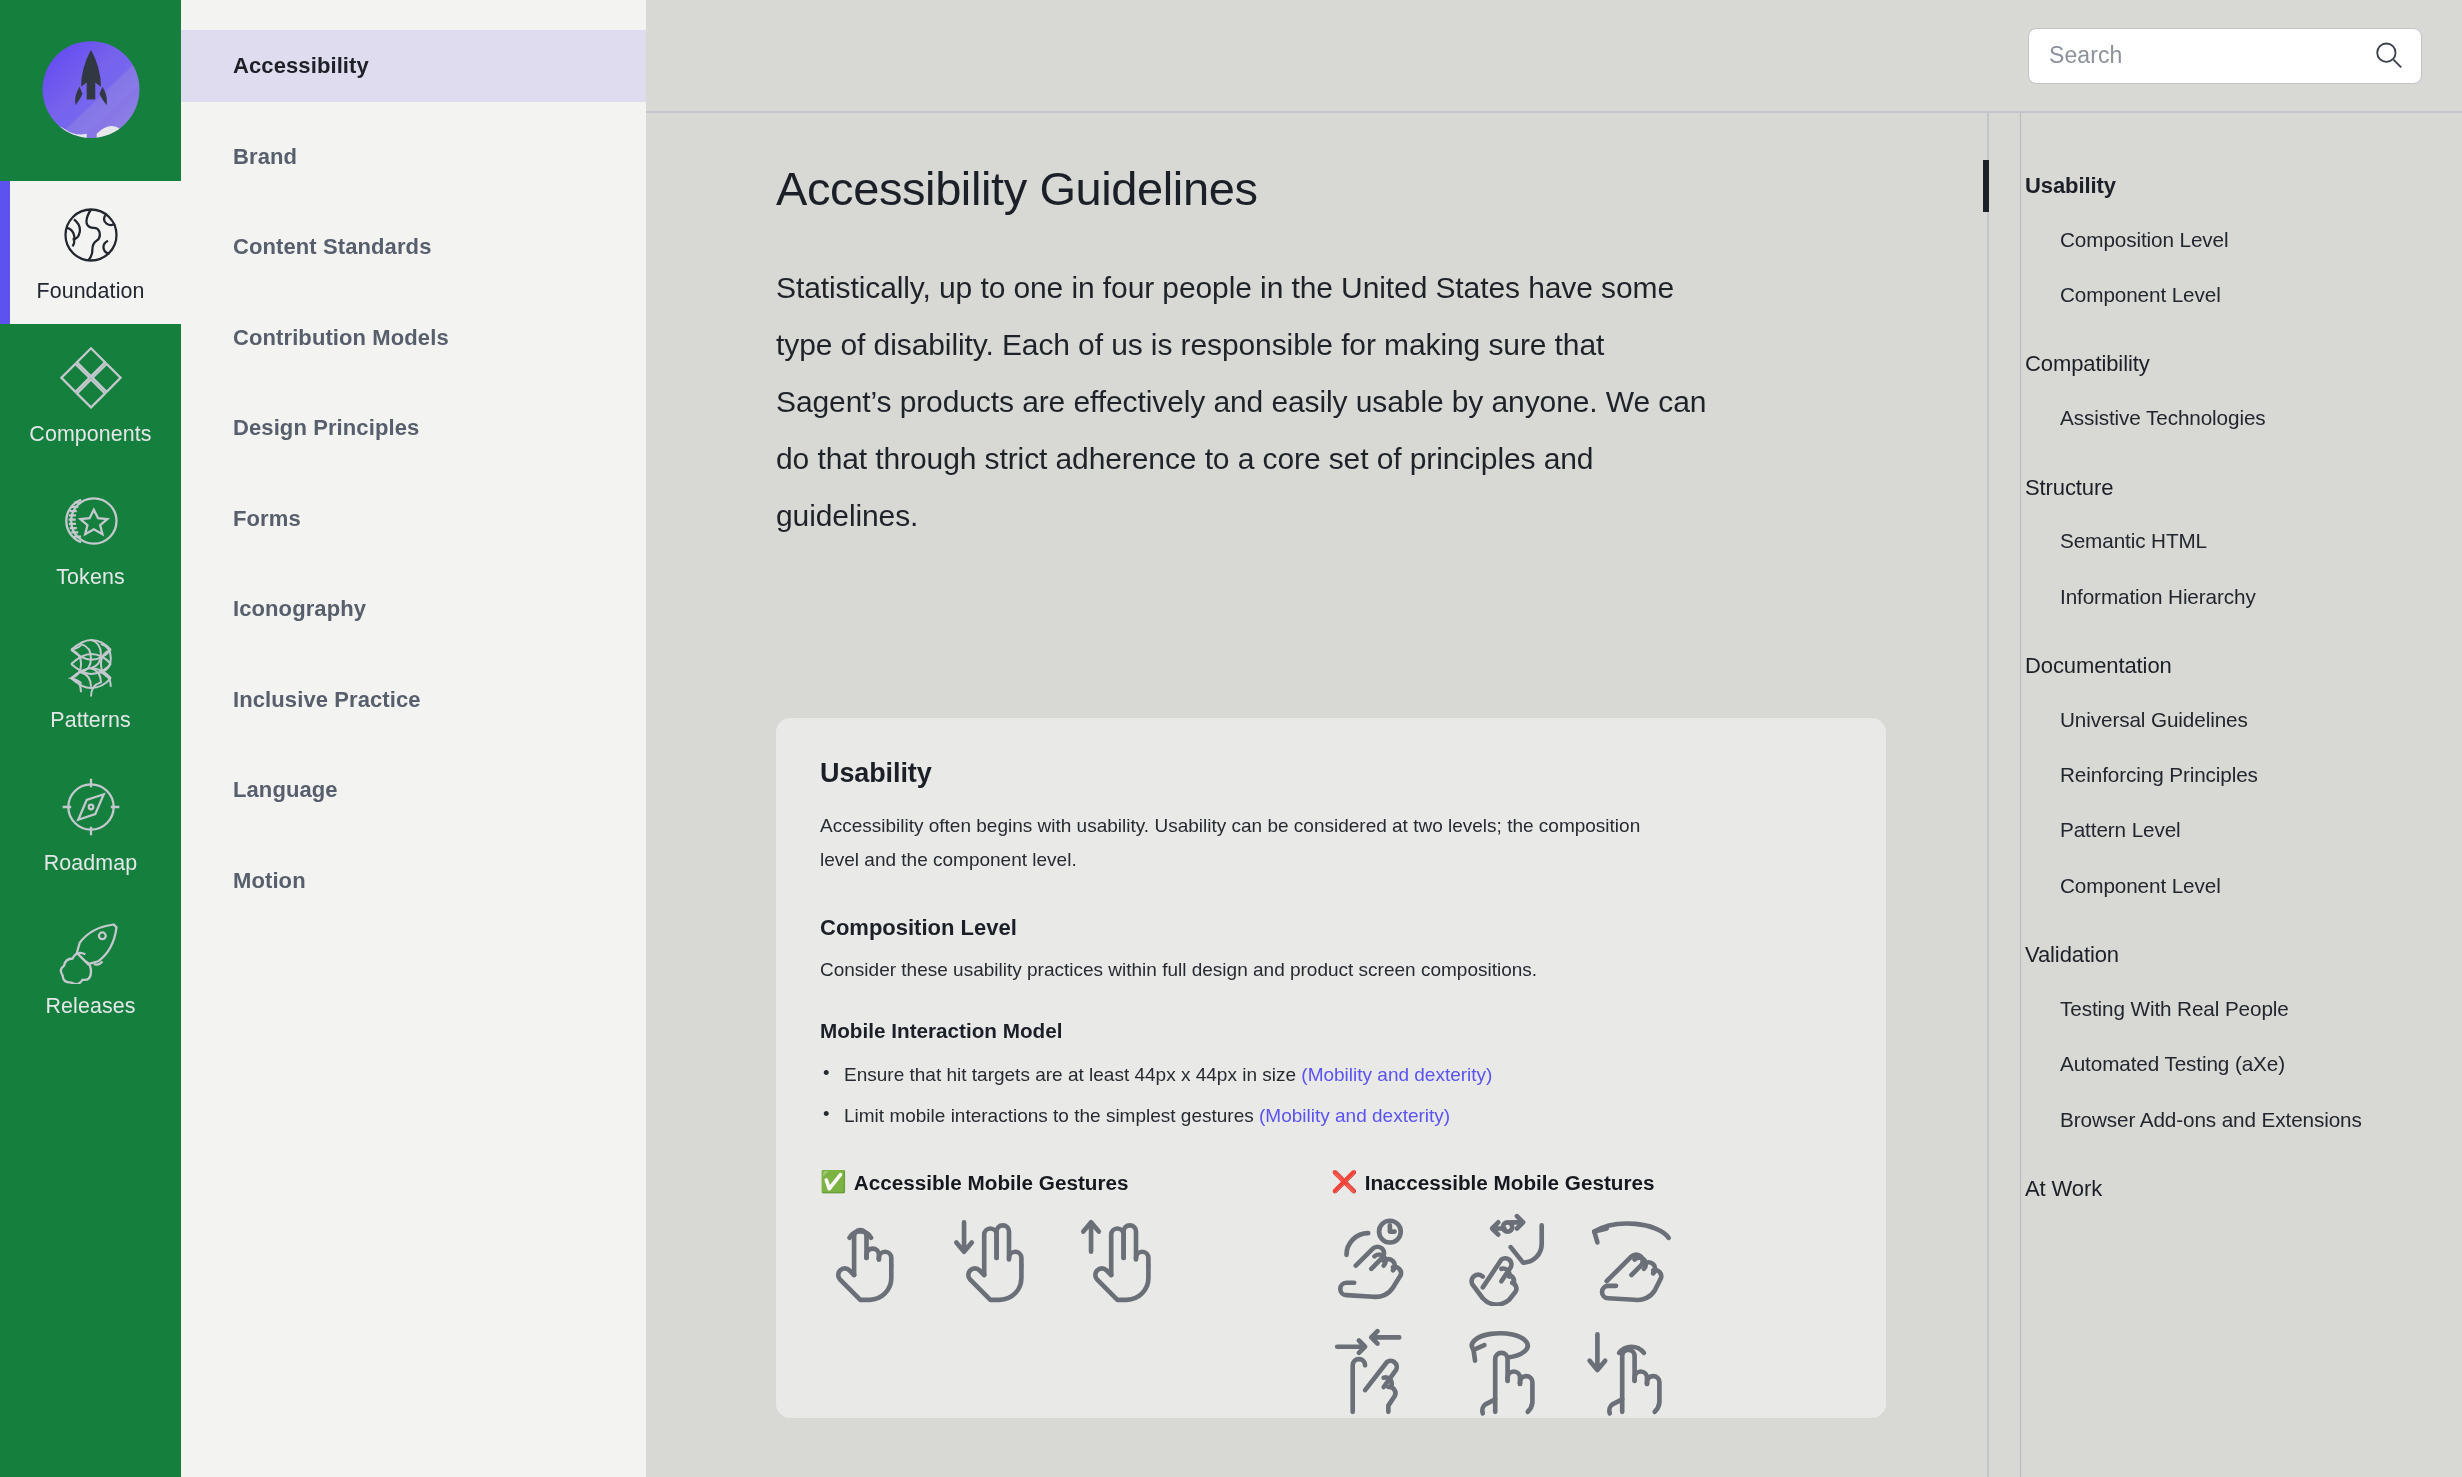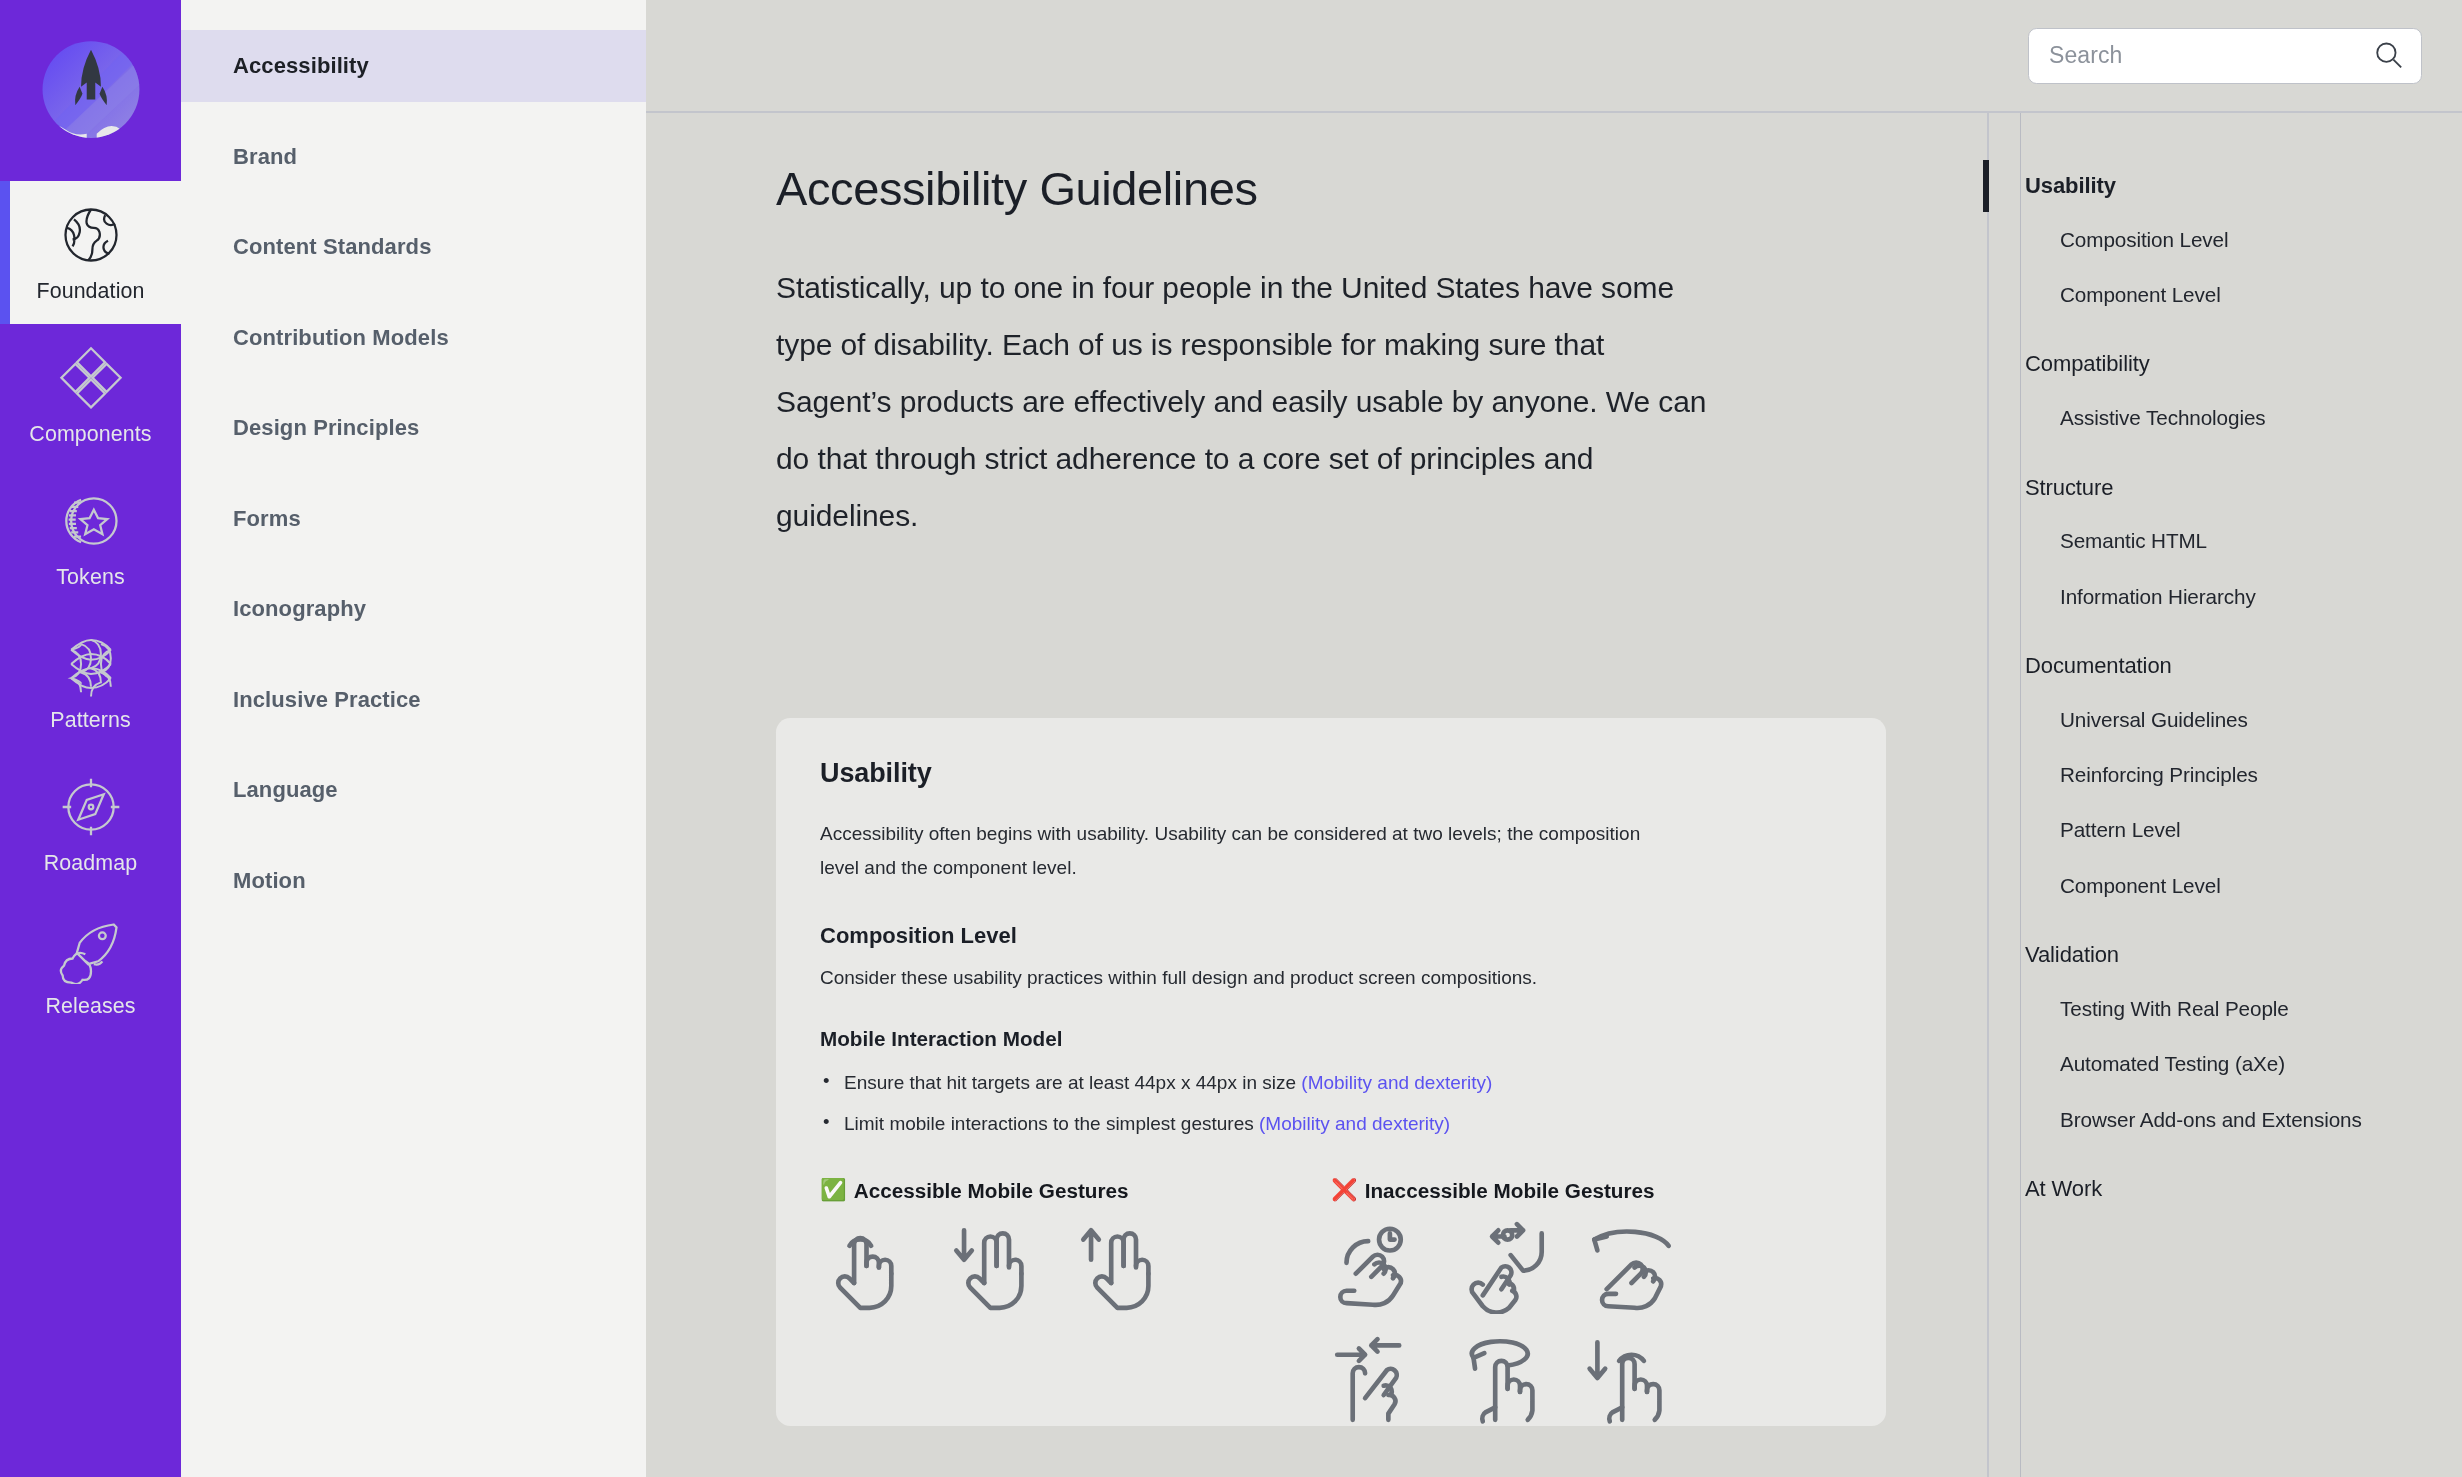--- a/index.html
+++ b/index.html
@@ -7,21 +7,21 @@
     width: 2462px; height: 1477px;
     font-family: "Liberation Sans", sans-serif;
     background: #D8D8D4;
     overflow: hidden;
   }
   #app { position: relative; width: 2462px; height: 1477px; display: flex; }
 
   
   .rail {
     width: 181px; flex: 0 0 181px; height: 1477px;
-    background: #6d28d9; position: relative;
+    background: #15803d; position: relative;
   }
   .rail-logo {
     height: 181px; display: flex; align-items: center; justify-content: center;
   }
   .logo-badge { width: 114px; height: 114px; position: relative; }
   .rail-items { display: flex; flex-direction: column; }
   .rail-item {
     height: 143px; display: flex; flex-direction: column;
     align-items: center; justify-content: center; gap: 10px;
     position: relative; cursor: pointer;
@@ -87,21 +87,21 @@
   .card {
     position: absolute; left: 130px; top: 605px;
     width: 1110px; min-height: 428px;
     background: #E9E9E7; border-radius: 14.3px;
     padding: 40px 44px 0 44px;
   }
   .card h2 {
     font-size: 27px; font-weight: 700; color: #1B1F27; letter-spacing: -0.1px;
   }
   .card p.body {
-    margin-top: 28px; font-size: 19px; line-height: 34px;
+    margin-top: 20px; font-size: 19px; line-height: 34px;
     color: #262A31; width: 848px;
   }
   .card h3 {
     margin-top: 38px; font-size: 22px; font-weight: 700; color: #1B1F27;
   }
   .card p.sub {
     margin-top: 13px; font-size: 19px; color: #262A31; line-height: 31px;
   }
   .card h4 {
     margin-top: 34px; font-size: 20.7px; font-weight: 700; color: #1B1F27;

